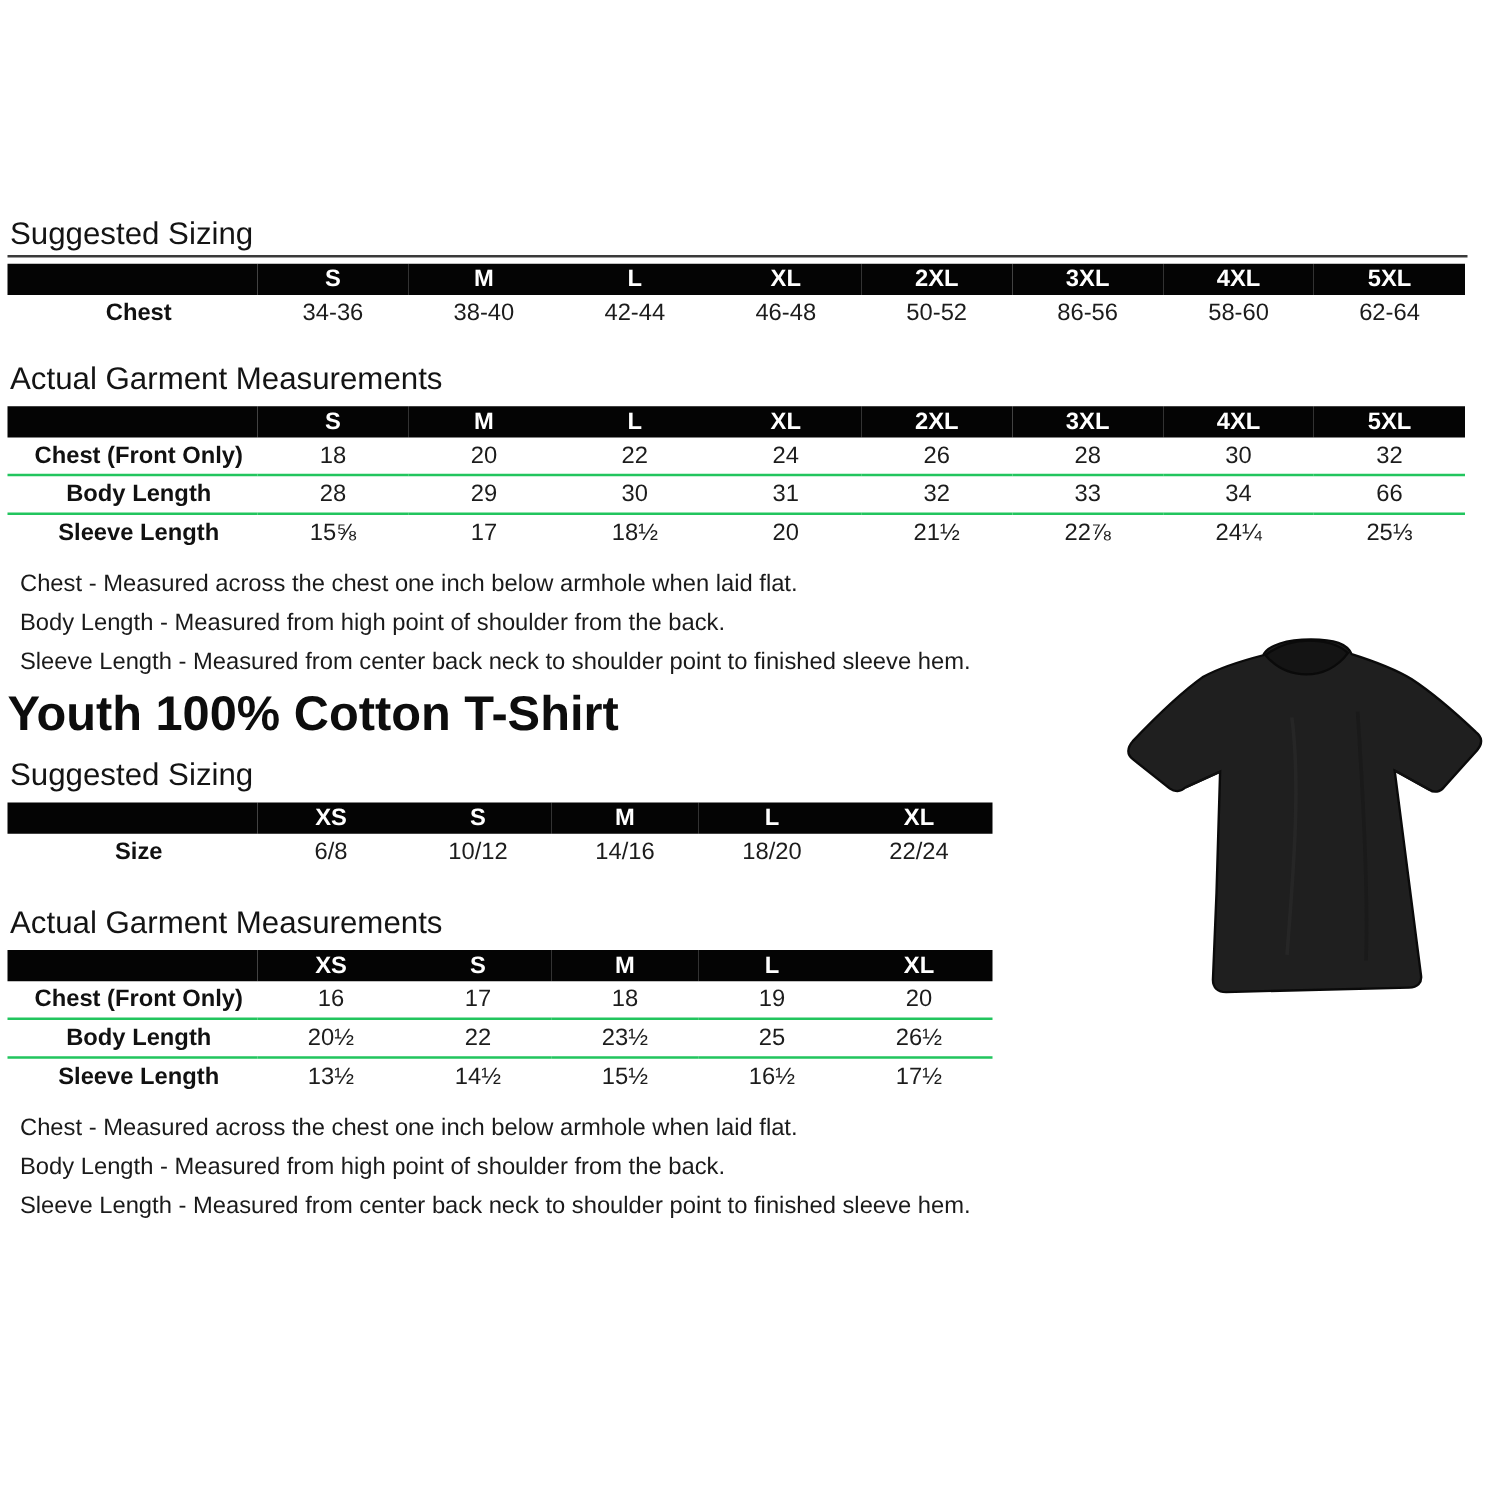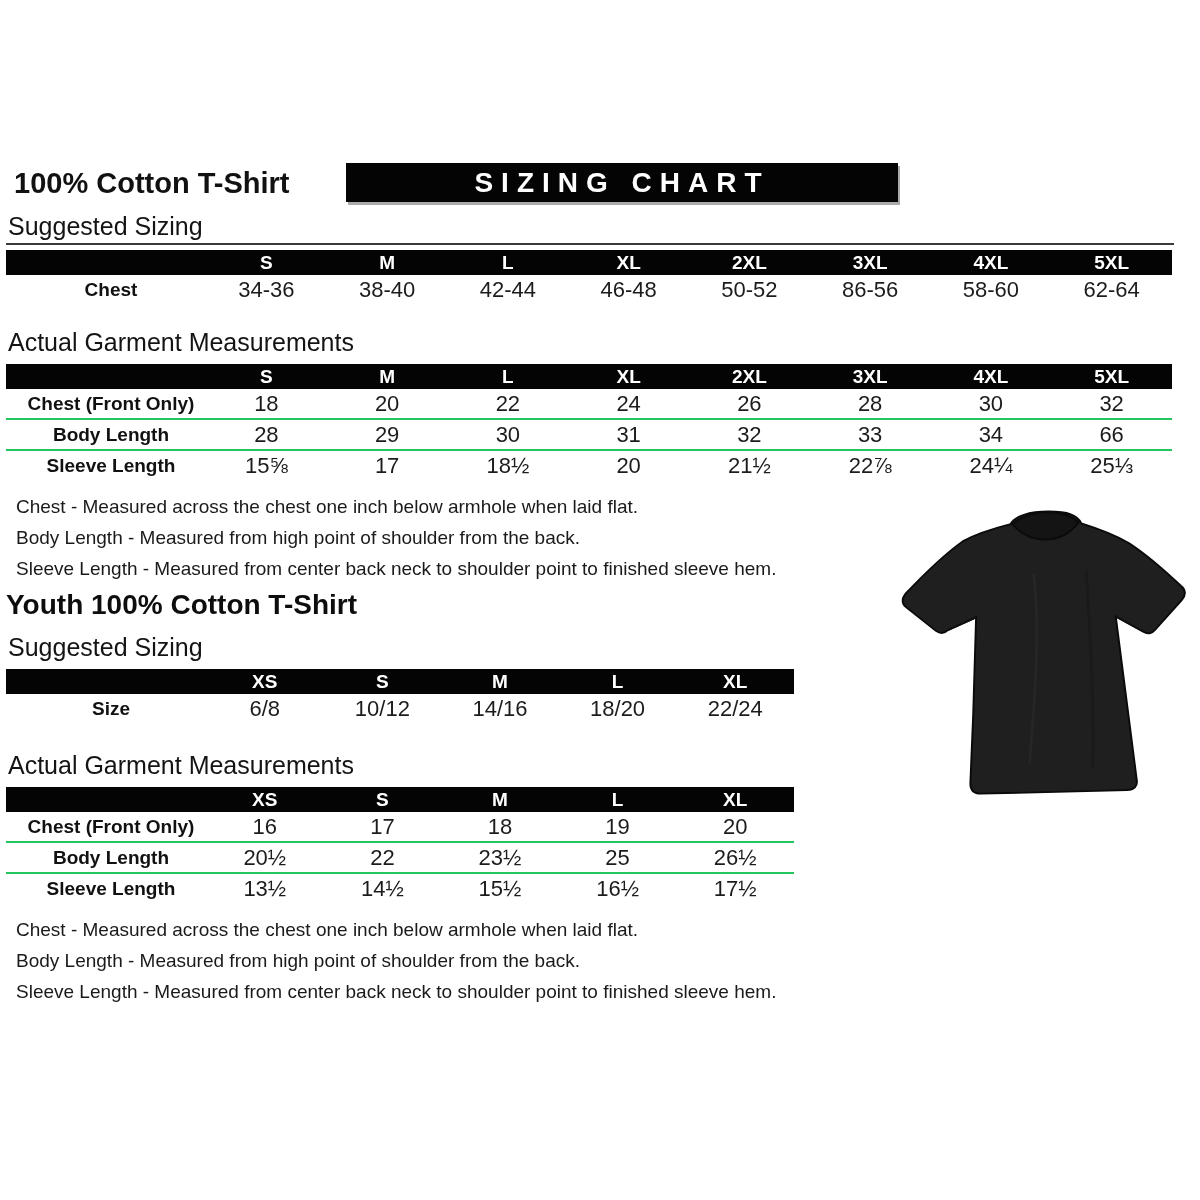--- a/index.html
+++ b/index.html
@@ -22,40 +22,36 @@
   .underlined{border-bottom:2px solid #3a3a3a;}
   .mt10{margin-top:10px}.mt12{margin-top:12px}.mt24{margin-top:24px}.mt28{margin-top:28px}
   table.tbl{border-collapse:collapse;table-layout:fixed;margin-top:5px;}
   .adult-w{width:1166px;}
   .youth-w{width:788px;}
   .tbl thead th{
     background:#040404;color:#ffffff;height:25px;font-size:19px;
     font-weight:700;padding:0;text-align:center;
   }
   .tbl tbody th{text-align:center;font-size:19px;font-weight:700;padding:0 0 0 10px;height:29px;color:#111;}
-  .tbl tbody td{text-align:center;font-size:22px;height:29px;padding:0;color:#1c1c1c;}
+  .tbl tbody td{text-align:center;font-size:19px;height:29px;padding:0;color:#1c1c1c;}
   .tbl .label-col{width:200px;}
   .tbl.sep tbody tr+tr th,.tbl.sep tbody tr+tr td{border-top:2px solid #22c55e;}
   .normal{font-weight:700;}
   .notes{margin-top:16px;padding-left:10px;}
   .notes p{margin:0 0 9px 0;font-size:19px;color:#1a1a1a;}
-  .youth-title{font-size:28px;font-weight:700;margin:4px 0 0 0;color:#0d0d0d;white-space:nowrap;}
+  .youth-title{font-size:39px;font-weight:700;margin:4px 0 0 0;color:#0d0d0d;white-space:nowrap;}
   .tshirt-wrap{position:absolute;left:890px;top:488px;width:308px;height:312px;}
 </style>
 </head>
 <body>
 
 <div class="canvas">
 
   <div class="content">
 
-    <div class="titlerow">
-      <div class="main-title">100% Cotton T-Shirt</div>
-      <div class="banner">SIZING CHART</div>
-    </div>
 
     <div class="seclabel underlined mt10 adult-w">Suggested Sizing</div>
     <table class="tbl adult-w">
         <thead>
           <tr>
             <th class="label-col"></th>
             <th>S</th>
             <th>M</th>
             <th>L</th>
             <th>XL</th>

